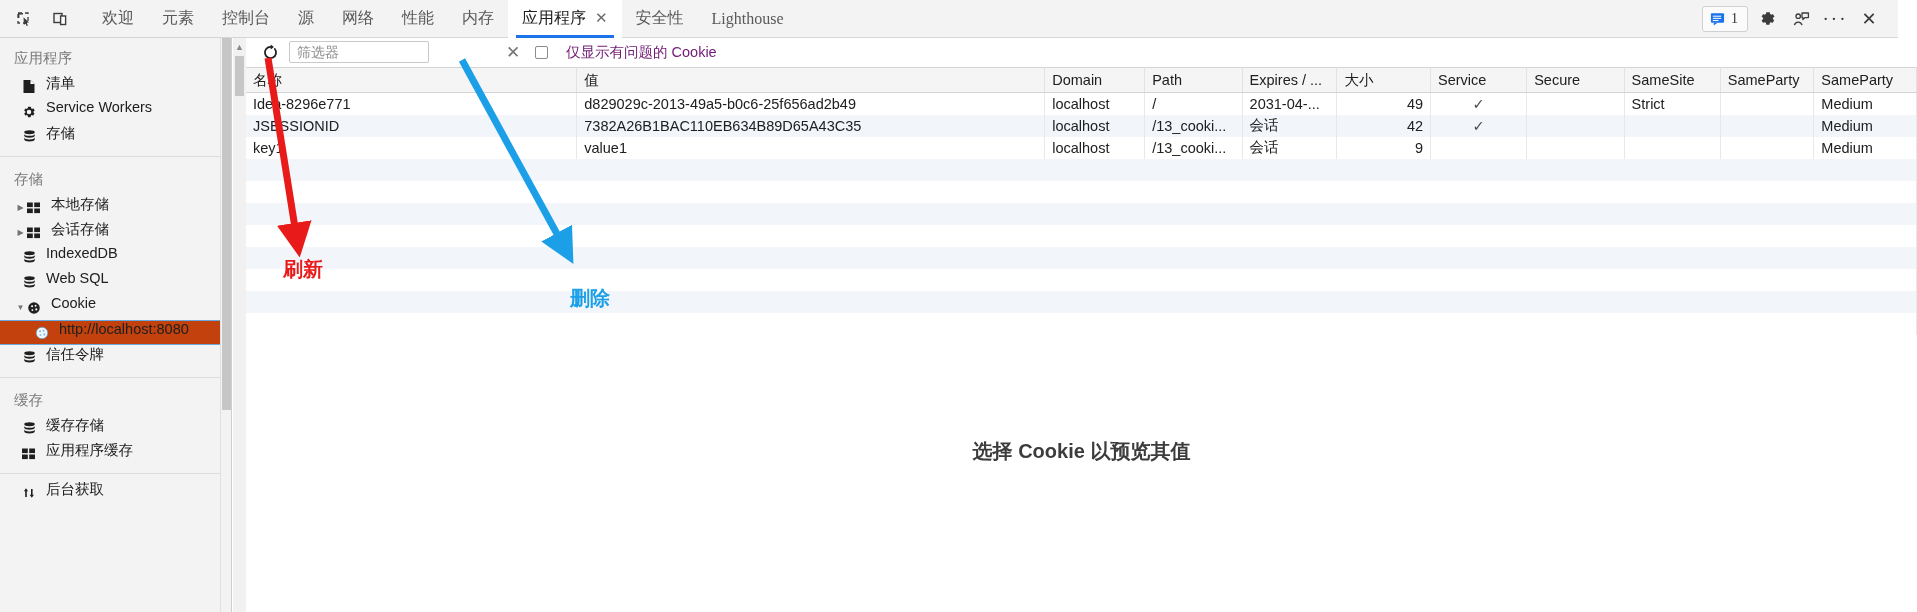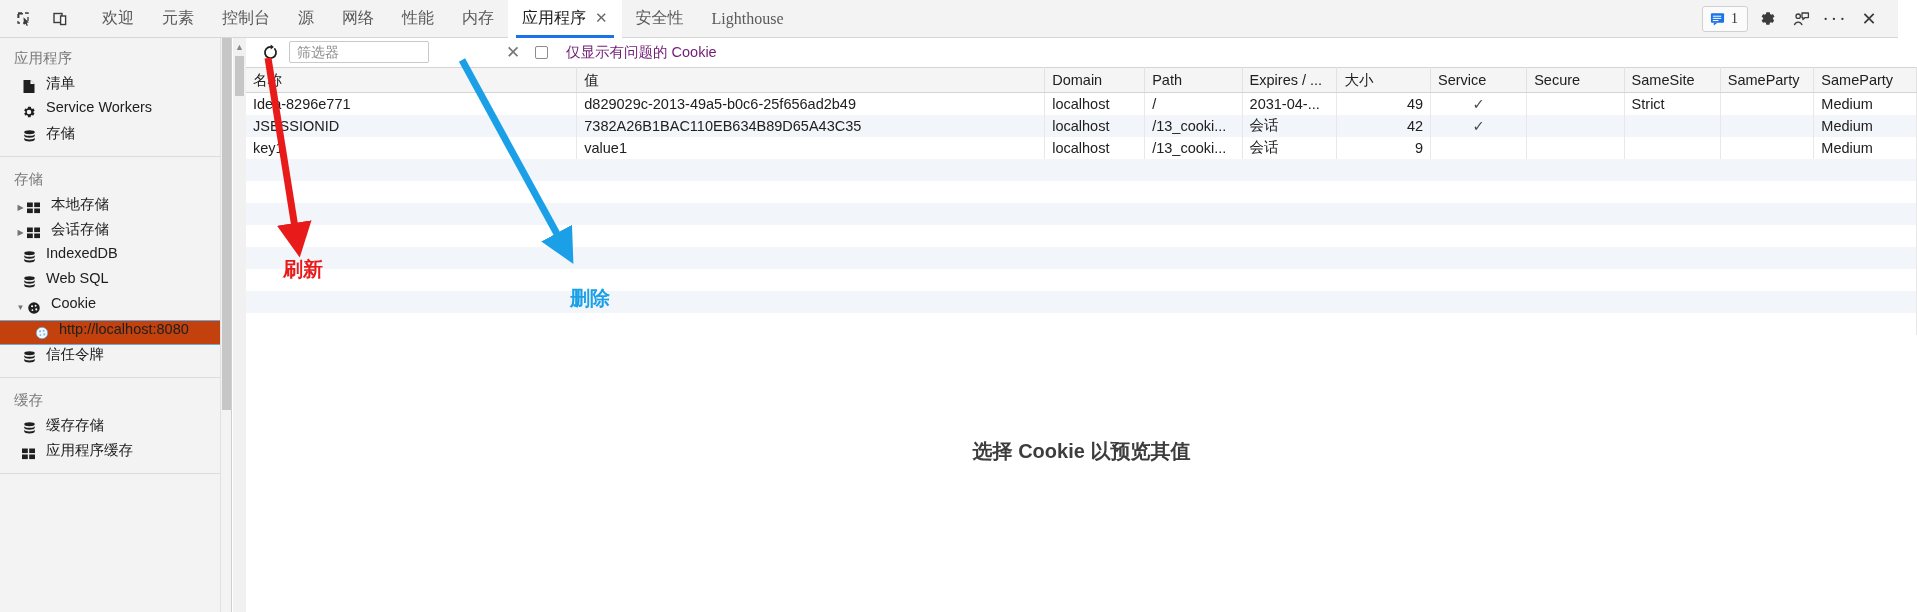--- a/index.html
+++ b/index.html
@@ -395,20 +395,29 @@
               <rect x="7.2" y="6.5" width="5.8" height="4.6" fill="#1f1f1f"></rect>
             </svg>
         </span>
         <span class="sb-label">应用程序缓存</span>
       </div>
     </div>
 
     <div class="sb-sep"></div>
 
     <div class="sb-section">
+      <div class="sb-item indent-1">
+        <span class="sb-ico">
+          <svg width="14" height="14" viewBox="0 0 14 14">
+            <path d="M4 2.2 L6.1 5.2 H4.8 V11 H3.2 V5.2 H1.9 Z" fill="#1f1f1f"></path>
+            <path d="M9.8 11.8 L7.7 8.8 H9 V3 h1.6 v5.8 h1.3 Z" fill="#1f1f1f"></path>
+          </svg>
+        </span>
+        <span class="sb-label">后台获取</span>
+      </div>
     </div>
 
     <div class="sb-scrollbar">
       <div class="sb-thumb"></div>
     </div>
   </div>
 
   <div class="main">
 
     <div class="main-scroll-strip">

